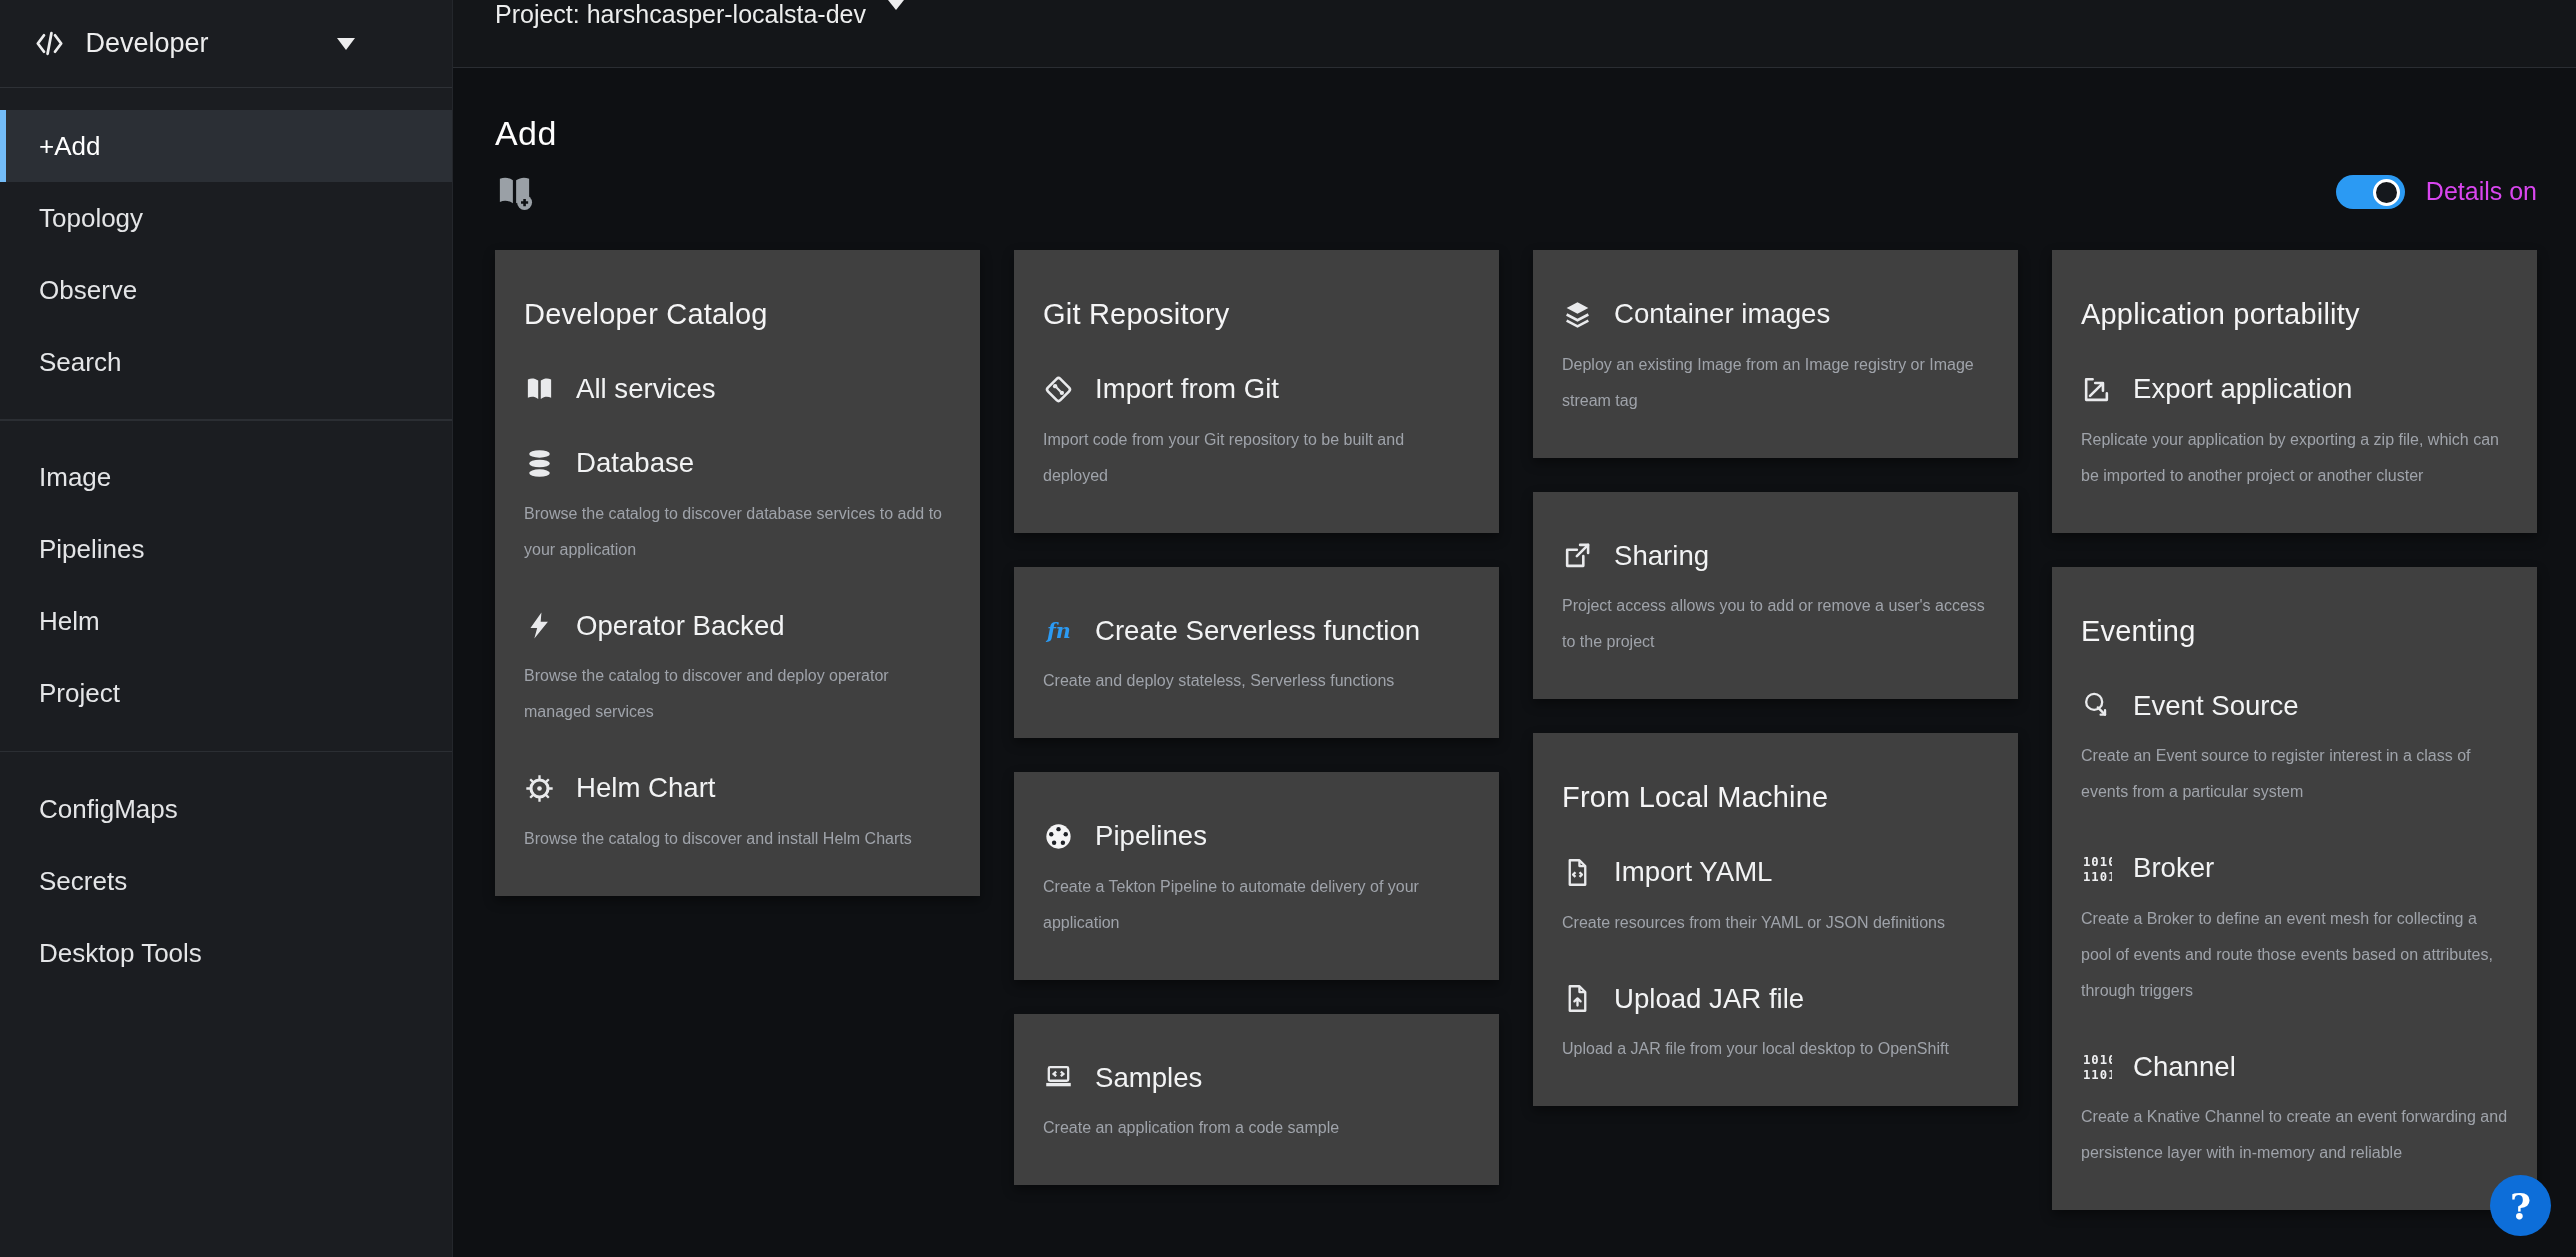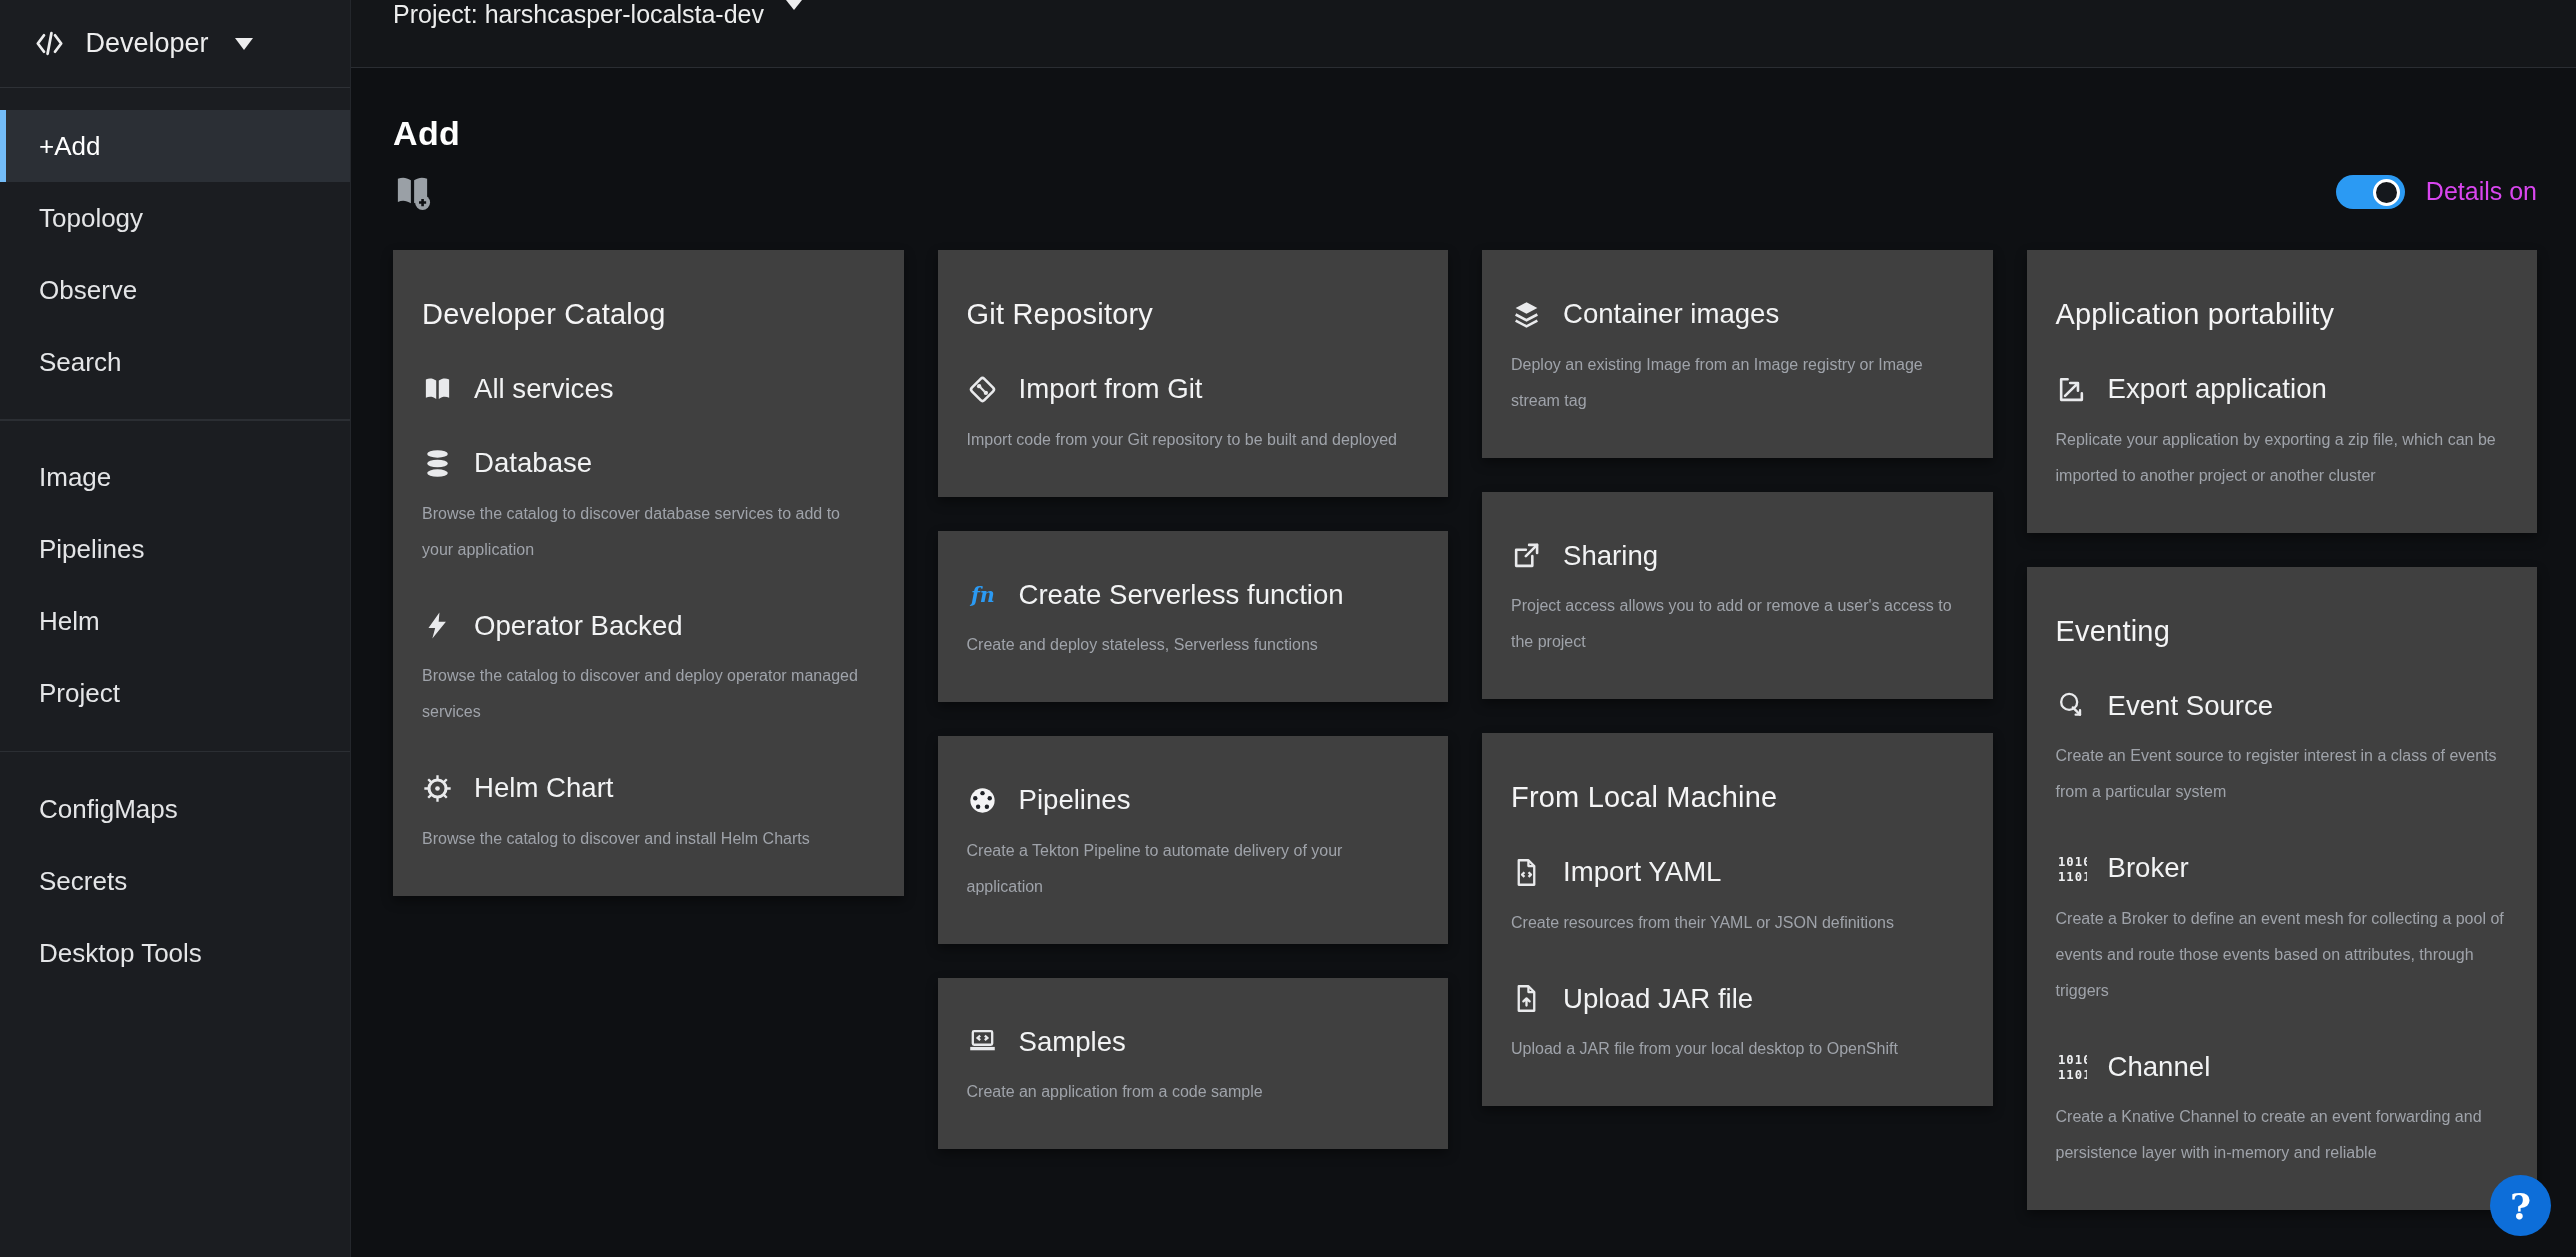--- a/index.html
+++ b/index.html
@@ -7,21 +7,21 @@
   body {
     width:2576px; height:1257px; overflow:hidden;
     background:#0e1013;
     font-family:"Liberation Sans", sans-serif;
     color:#f0f1f3;
     -webkit-font-smoothing:antialiased;
   }
   .app { display:flex; width:100%; height:100%; }
 
   
-  .sidebar { width:350px; flex-shrink:0; background:#1b1d21; display:flex; flex-direction:column; }
+  .sidebar { width:452px; flex-shrink:0; background:#1b1d21; display:flex; flex-direction:column; }
   .masthead {
     height:88px; border-bottom:1.5px solid #2e3136;
     display:flex; align-items:center; gap:19.4px; padding:0 97px 0 33px;
   }
   .persp-icon svg { width:33px; height:33px; display:block; }
   .persp-label { font-size:27px; color:#ededee; }
   .caret {
     width:0; height:0; margin-left:auto;
     border-left:9.7px solid transparent; border-right:9.7px solid transparent;
     border-top:12px solid #ededee;
@@ -43,21 +43,21 @@
     display:flex; align-items:flex-start; gap:22.4px; padding:0 42px;
   }
   .topbar-label { font-size:25px; color:#eceded; }
   .caret-sm {
     width:0; height:0;
     border-left:8.2px solid transparent; border-right:8.2px solid transparent;
     border-top:10.4px solid #ededee;
   }
 
   .content { flex:1; padding:31px 39px 0 42px; overflow:hidden; }
-  .page-title { font-size:34px; font-weight:700; color:#fdfdfd; margin:15px 0 19.4px; letter-spacing:0.4px; }
+  .page-title { font-size:34px; font-weight:400; color:#fdfdfd; margin:15px 0 19.4px; letter-spacing:0.4px; }
   .head-row { display:flex; align-items:center; justify-content:space-between; }
   .quickstart-btn { background:none; border:none; padding:0; cursor:pointer; }
   .quickstart-btn svg { width:39px; height:39px; display:block; }
   .details-toggle { display:flex; align-items:center; gap:21px; }
   .switch { width:69px; height:34px; border-radius:17px; background:#2b9af3; position:relative; cursor:pointer; }
   .switch .knob {
     position:absolute; top:3.7px; right:4.5px; width:27px; height:27px; border-radius:50%;
     background:#15181d; border:3.7px solid #ffffff;
   }
   .toggle-label { font-size:25px; color:#d946ef; }

